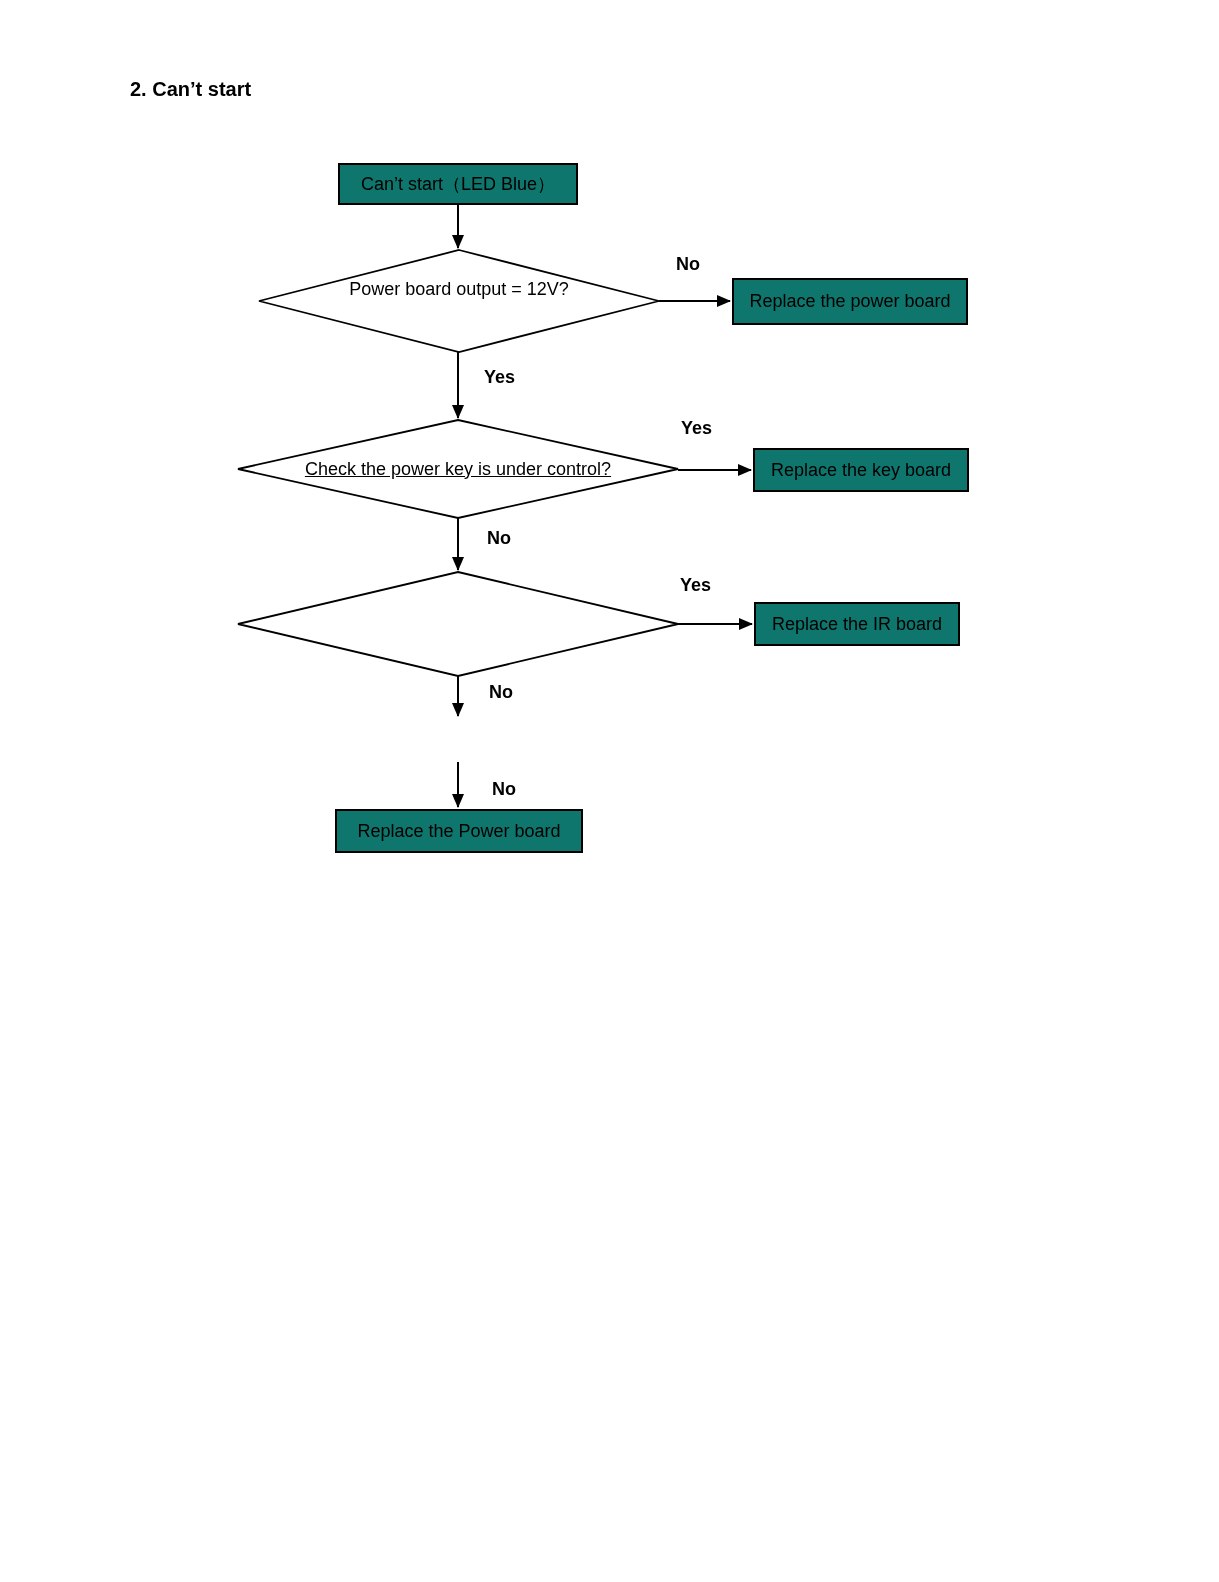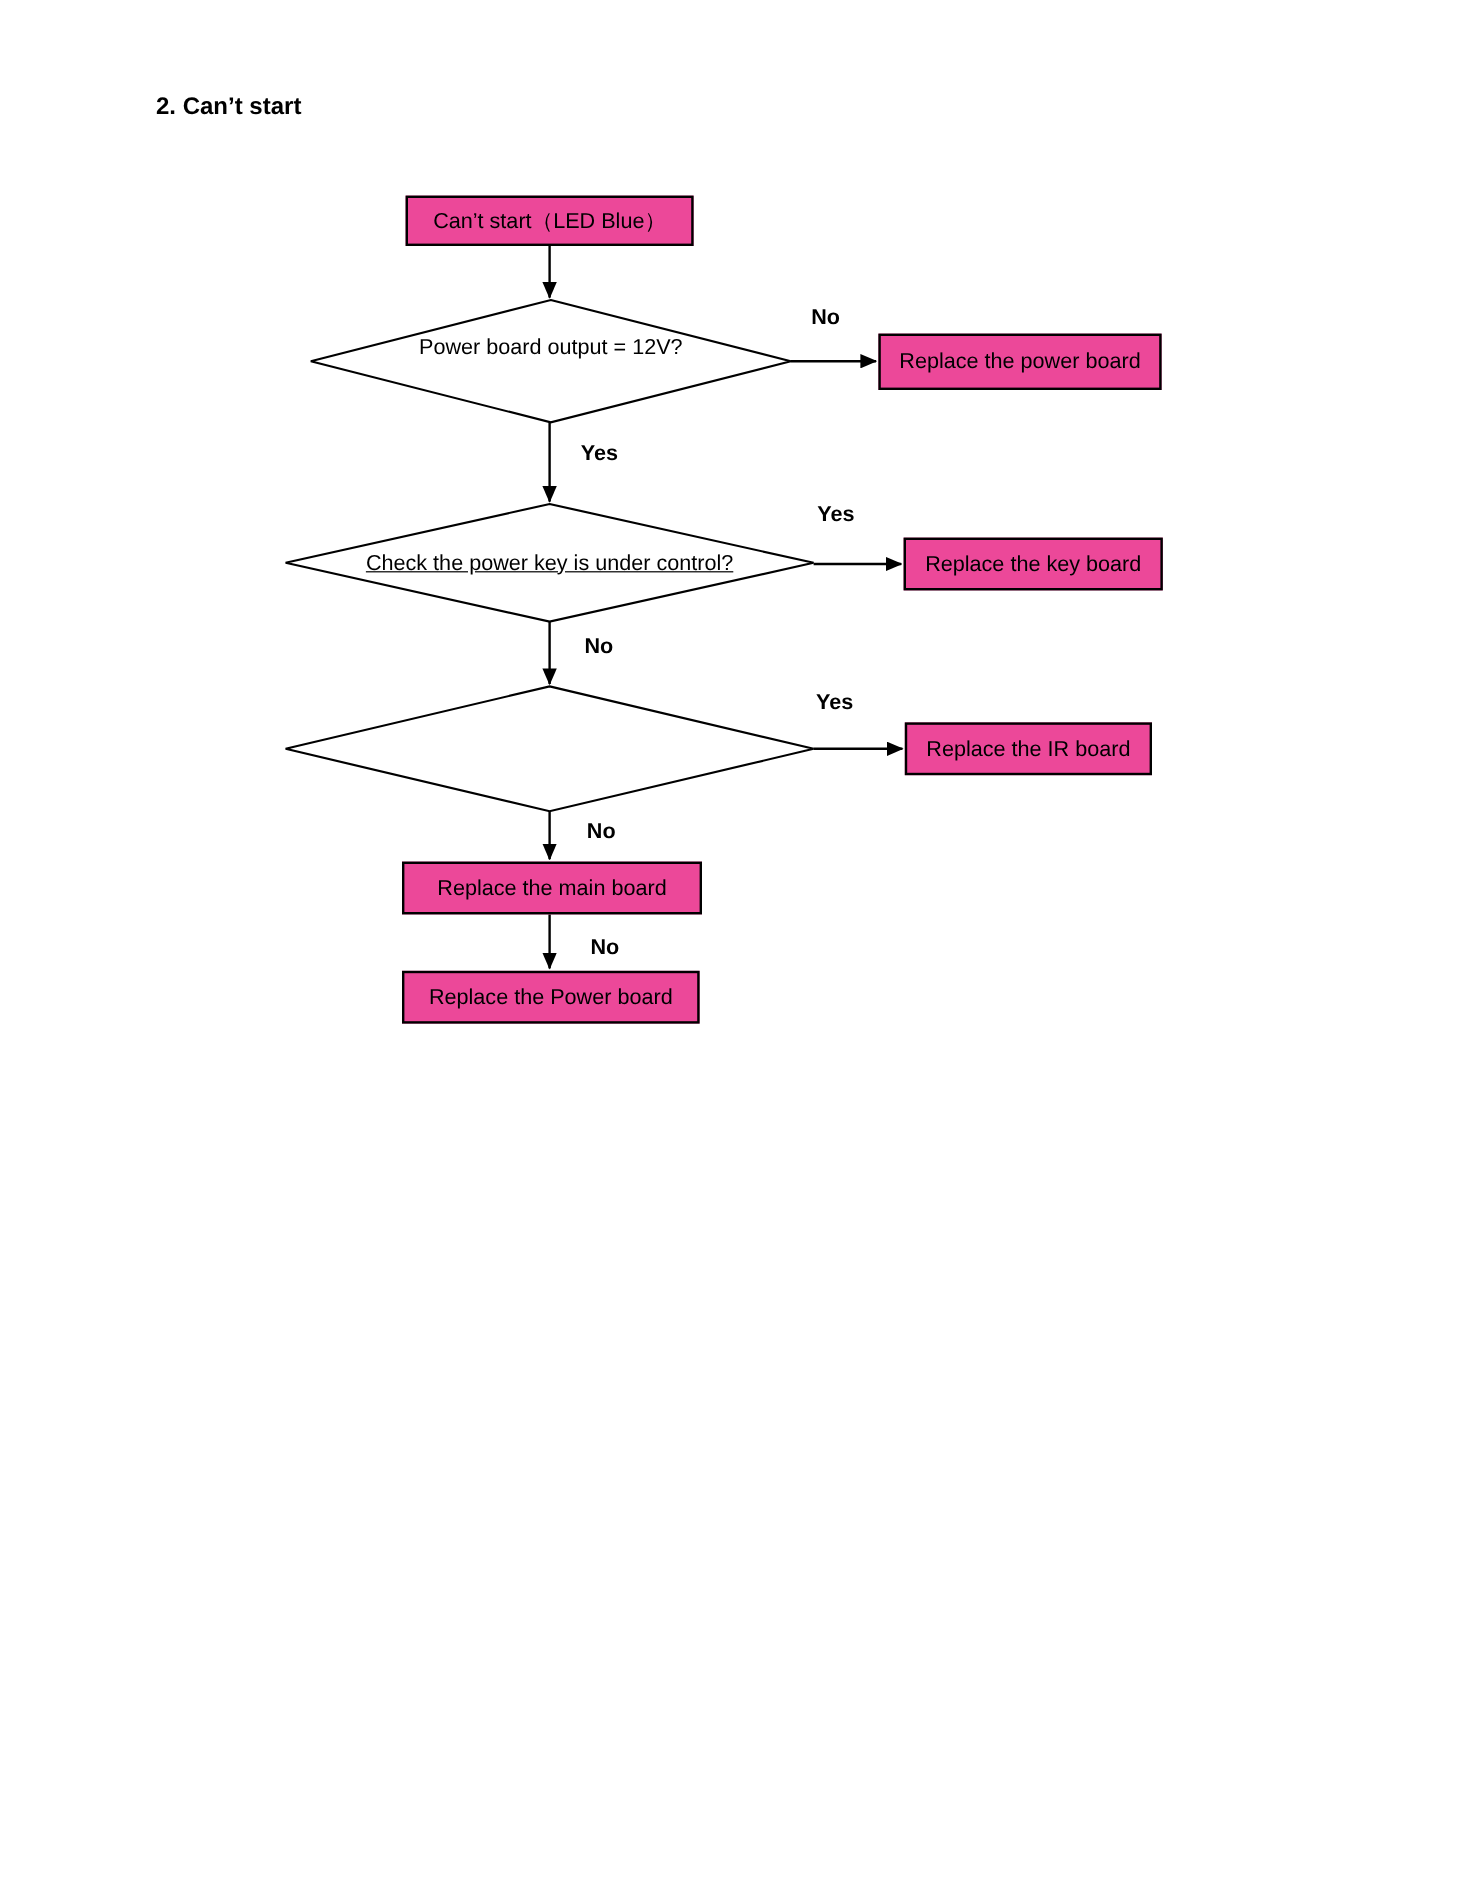--- a/index.html
+++ b/index.html
@@ -29,21 +29,21 @@
     height: 1582px;
   }
   .node {
     position: absolute;
     display: flex;
     align-items: center;
     justify-content: center;
     text-align: left;
     font-size: 18px;
     line-height: 1.15;
-    background: #ec4899;
+    background: #0f766e;
     box-sizing: border-box;
     white-space: nowrap;
   }
   .rect { border: 2px solid #000000; }
   .diamond-label {
     position: absolute;
     display: flex;
     align-items: center;
     justify-content: center;
     text-align: center;
@@ -97,21 +97,20 @@
   </svg>
 
   <div class="node rect" style="left:338px; top:163px; width:240px; height:42px;">Can’t start（LED Blue）</div>
 
   <div class="diamond-label" style="left:259px; top:238px; width:400px; height:102px;">Power board output = 12V?</div>
   <div class="diamond-label" style="left:238px; top:420px; width:440px; height:98px;text-decoration:underline;">Check the power key is under control?</div>
 
   <div class="node rect" style="left:732px; top:278px; width:236px; height:47px;">Replace the power board</div>
   <div class="node rect" style="left:754px; top:602px; width:206px; height:44px;">Replace the IR board</div>
   <div class="node rect" style="left:753px; top:448px; width:216px; height:44px;">Replace the key board</div>
-  <div class="node rect" style="left:335px; top:718px; width:250px; height:44px;">Replace the main board</div>
   <div class="node rect" style="left:335px; top:809px; width:248px; height:44px;">Replace the Power board</div>
 
   <div class="edge-label" style="left:676px; top:253px;">No</div>
   <div class="edge-label" style="left:484px; top:366px;">Yes</div>
   <div class="edge-label" style="left:681px; top:417px;">Yes</div>
   <div class="edge-label" style="left:487px; top:527px;">No</div>
   <div class="edge-label" style="left:680px; top:574px;">Yes</div>
   <div class="edge-label" style="left:489px; top:681px;">No</div>
   <div class="edge-label" style="left:492px; top:778px;">No</div>
 

